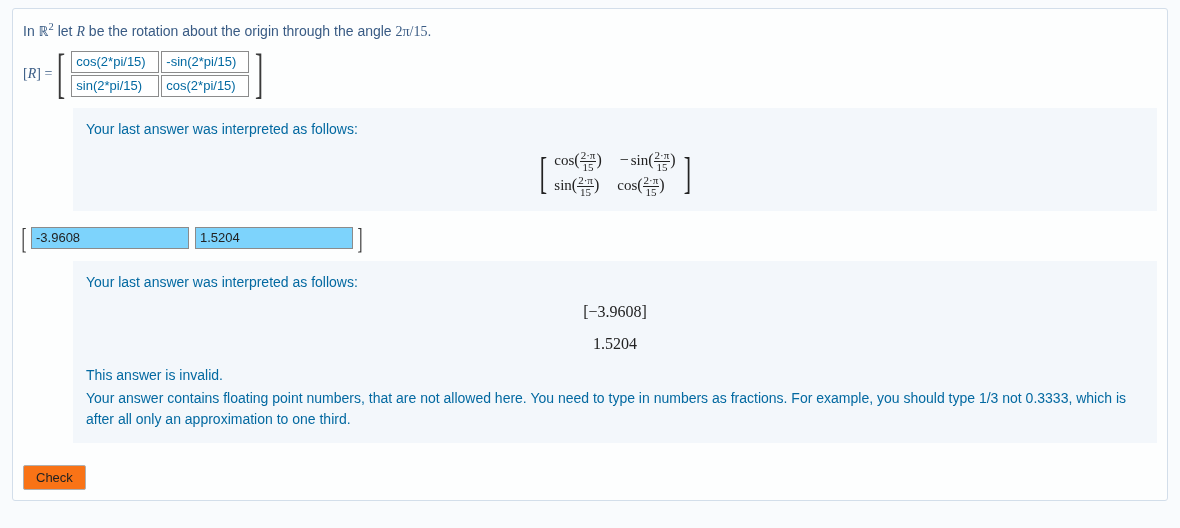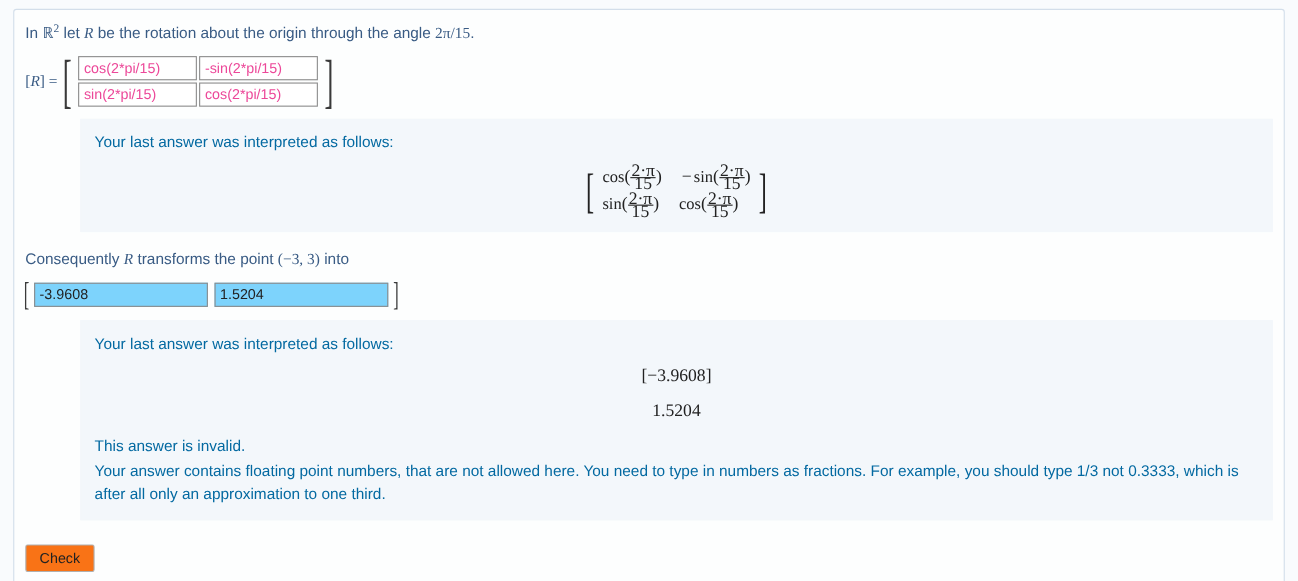--- a/index.html
+++ b/index.html
@@ -38,26 +38,26 @@
     font-family: 'Times New Roman', serif;
     font-size: 30px;
     line-height: 26px;
     font-weight: 300;
     transform: scaleX(0.5);
     display: inline-block;
     margin: 0 -4px;
     color: #3a3a3a;
   }
   input.cell {
-    width: 108px;
+    width: 88px;
     height: 22px;
     border: 1px solid #8b8b8b;
     padding: 2px 4px;
     font-size: 13px;
-    color: #ec4899;
+    color: #0369a1;
     background: #fff;
   }
   input.cell-wide {
     width: 158px;
     height: 22px;
     border: 1px solid #8b8b8b;
     padding: 2px 4px;
     font-size: 13px;
     color: #222;
     background: #7dd3fc;
@@ -78,21 +78,21 @@
     color: #222;
     font-family: 'Times New Roman', serif;
     font-size: 16px;
   }
   .mat-disp { display:inline-flex; align-items:center; gap:2px; }
   .mat-disp .col { display:flex; flex-direction:column; gap:2px; }
   .mat-disp .col .r1,.mat-disp .col .r2 { display:flex; gap:18px; padding: 0 6px; }
   .bracket-big-l, .bracket-big-r {
     font-size: 44px; line-height: 40px; transform: scaleX(0.5); display:inline-block; margin: 0 -4px;
   }
-  .frac { display:inline-flex; flex-direction:column; align-items:center; font-size:16px; line-height:11px; vertical-align: middle; }
+  .frac { display:inline-flex; flex-direction:column; align-items:center; font-size:11px; line-height:11px; vertical-align: middle; }
   .frac .num { border-bottom: 1px solid #222; padding: 0 1px; }
   .frac .den { padding: 0 1px; }
   .fn { font-size: 15px; }
   button.check {
     margin-top: 8px;
     padding: 4px 12px;
     font-size: 13px;
     background: #f97316;
     border: 1px solid #b0b0b0;
     border-radius: 2px;
@@ -157,23 +157,20 @@
                   <span class="num">2·π</span>
                   <span class="den">15</span>
                 </span>)</span>
           </span>
         </span>
         <span class="bracket-big-r">]</span>
       </span>
     </div>
   </div>
 
-  <p>
-    <span>Consequently </span><span class="math-it">R</span><span> transforms the point </span><span class="math-rm">(−3, 3)</span><span> into</span>
-  </p>
 
   <div class="row">
     <span class="lbracket-sm">[</span>
     <input class="cell-wide" value="-3.9608" style="">
     <input class="cell-wide" value="1.5204" style="">
     <span class="rbracket-sm">]</span>
   </div>
 
   <div class="feedback">
     <p>Your last answer was interpreted as follows:</p>

